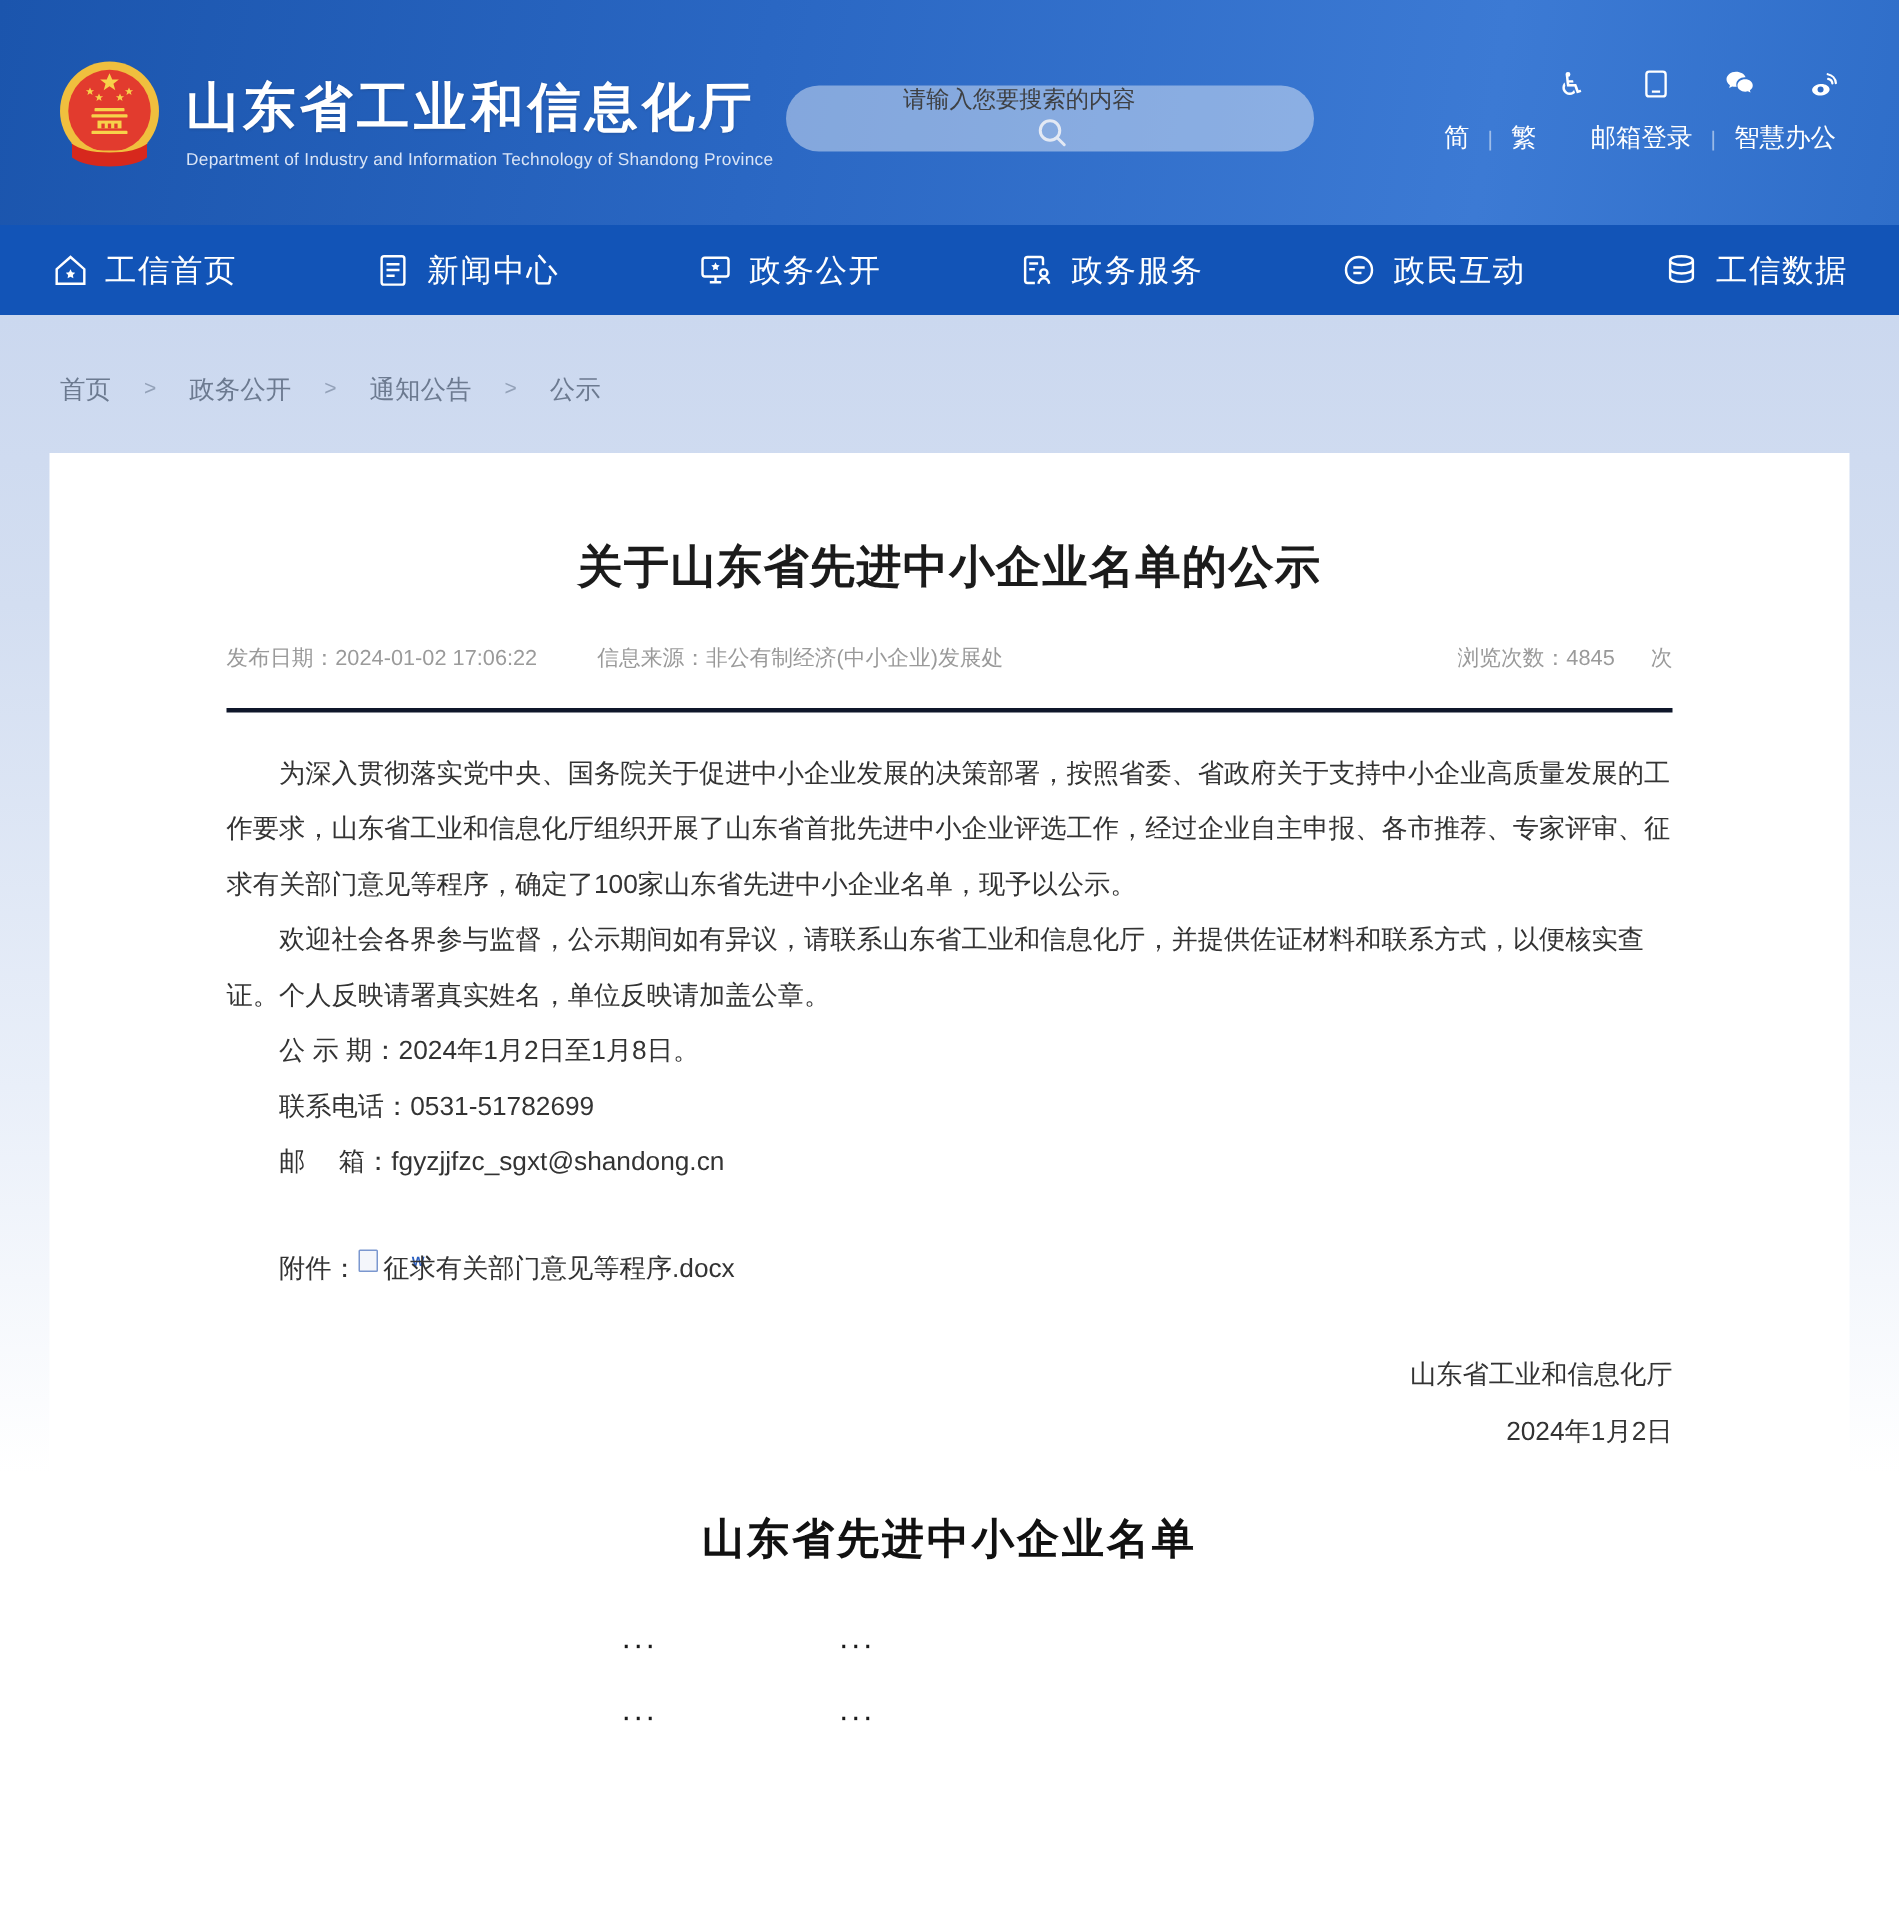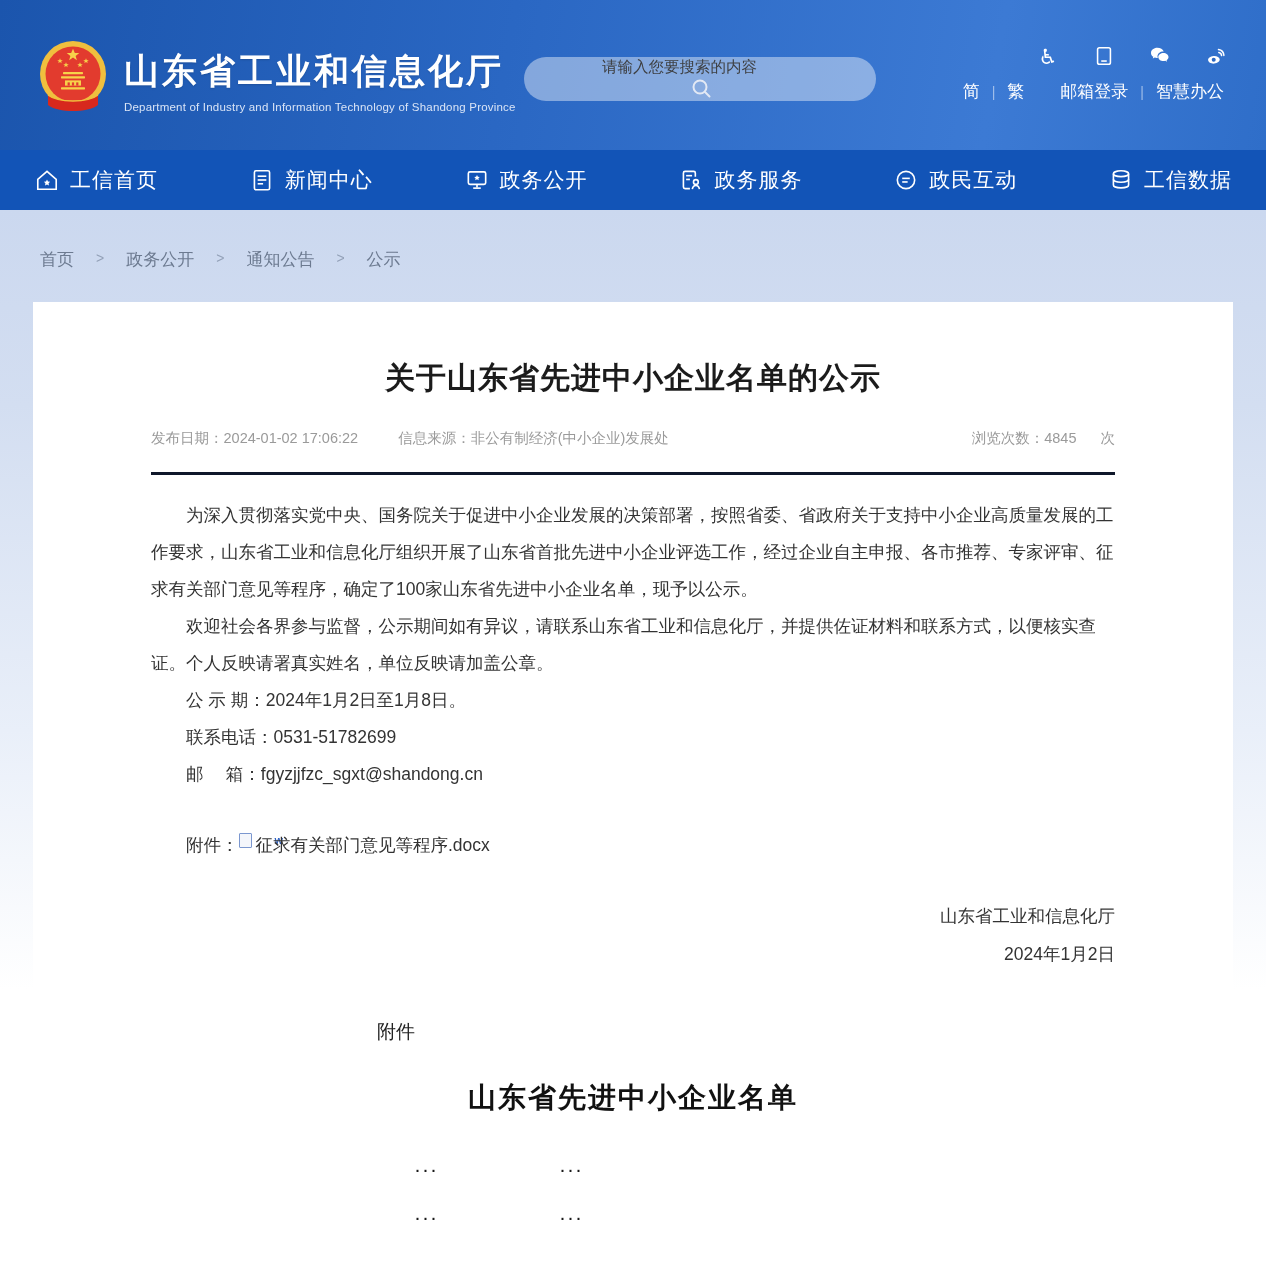--- a/index.html
+++ b/index.html
@@ -295,21 +295,20 @@
 
     <div class="attachment-line">
       <span>附件：</span><span class="doc-icon">W</span><span class="attachment-link">征求有关部门意见等程序.docx</span>
     </div>
 
     <div class="signature">
       <div>山东省工业和信息化厅</div>
       <div>2024年1月2日</div>
     </div>
 
-    <div class="appendix-label">附件</div>
     <div class="appendix-title">山东省先进中小企业名单</div>
 
     <div class="appendix-rows">
       <div class="app-row dots">
         <span class="city">···</span>
         <span class="company">···</span>
       </div>
       <div class="app-row dots">
         <span class="city">···</span>
         <span class="company">···</span>

